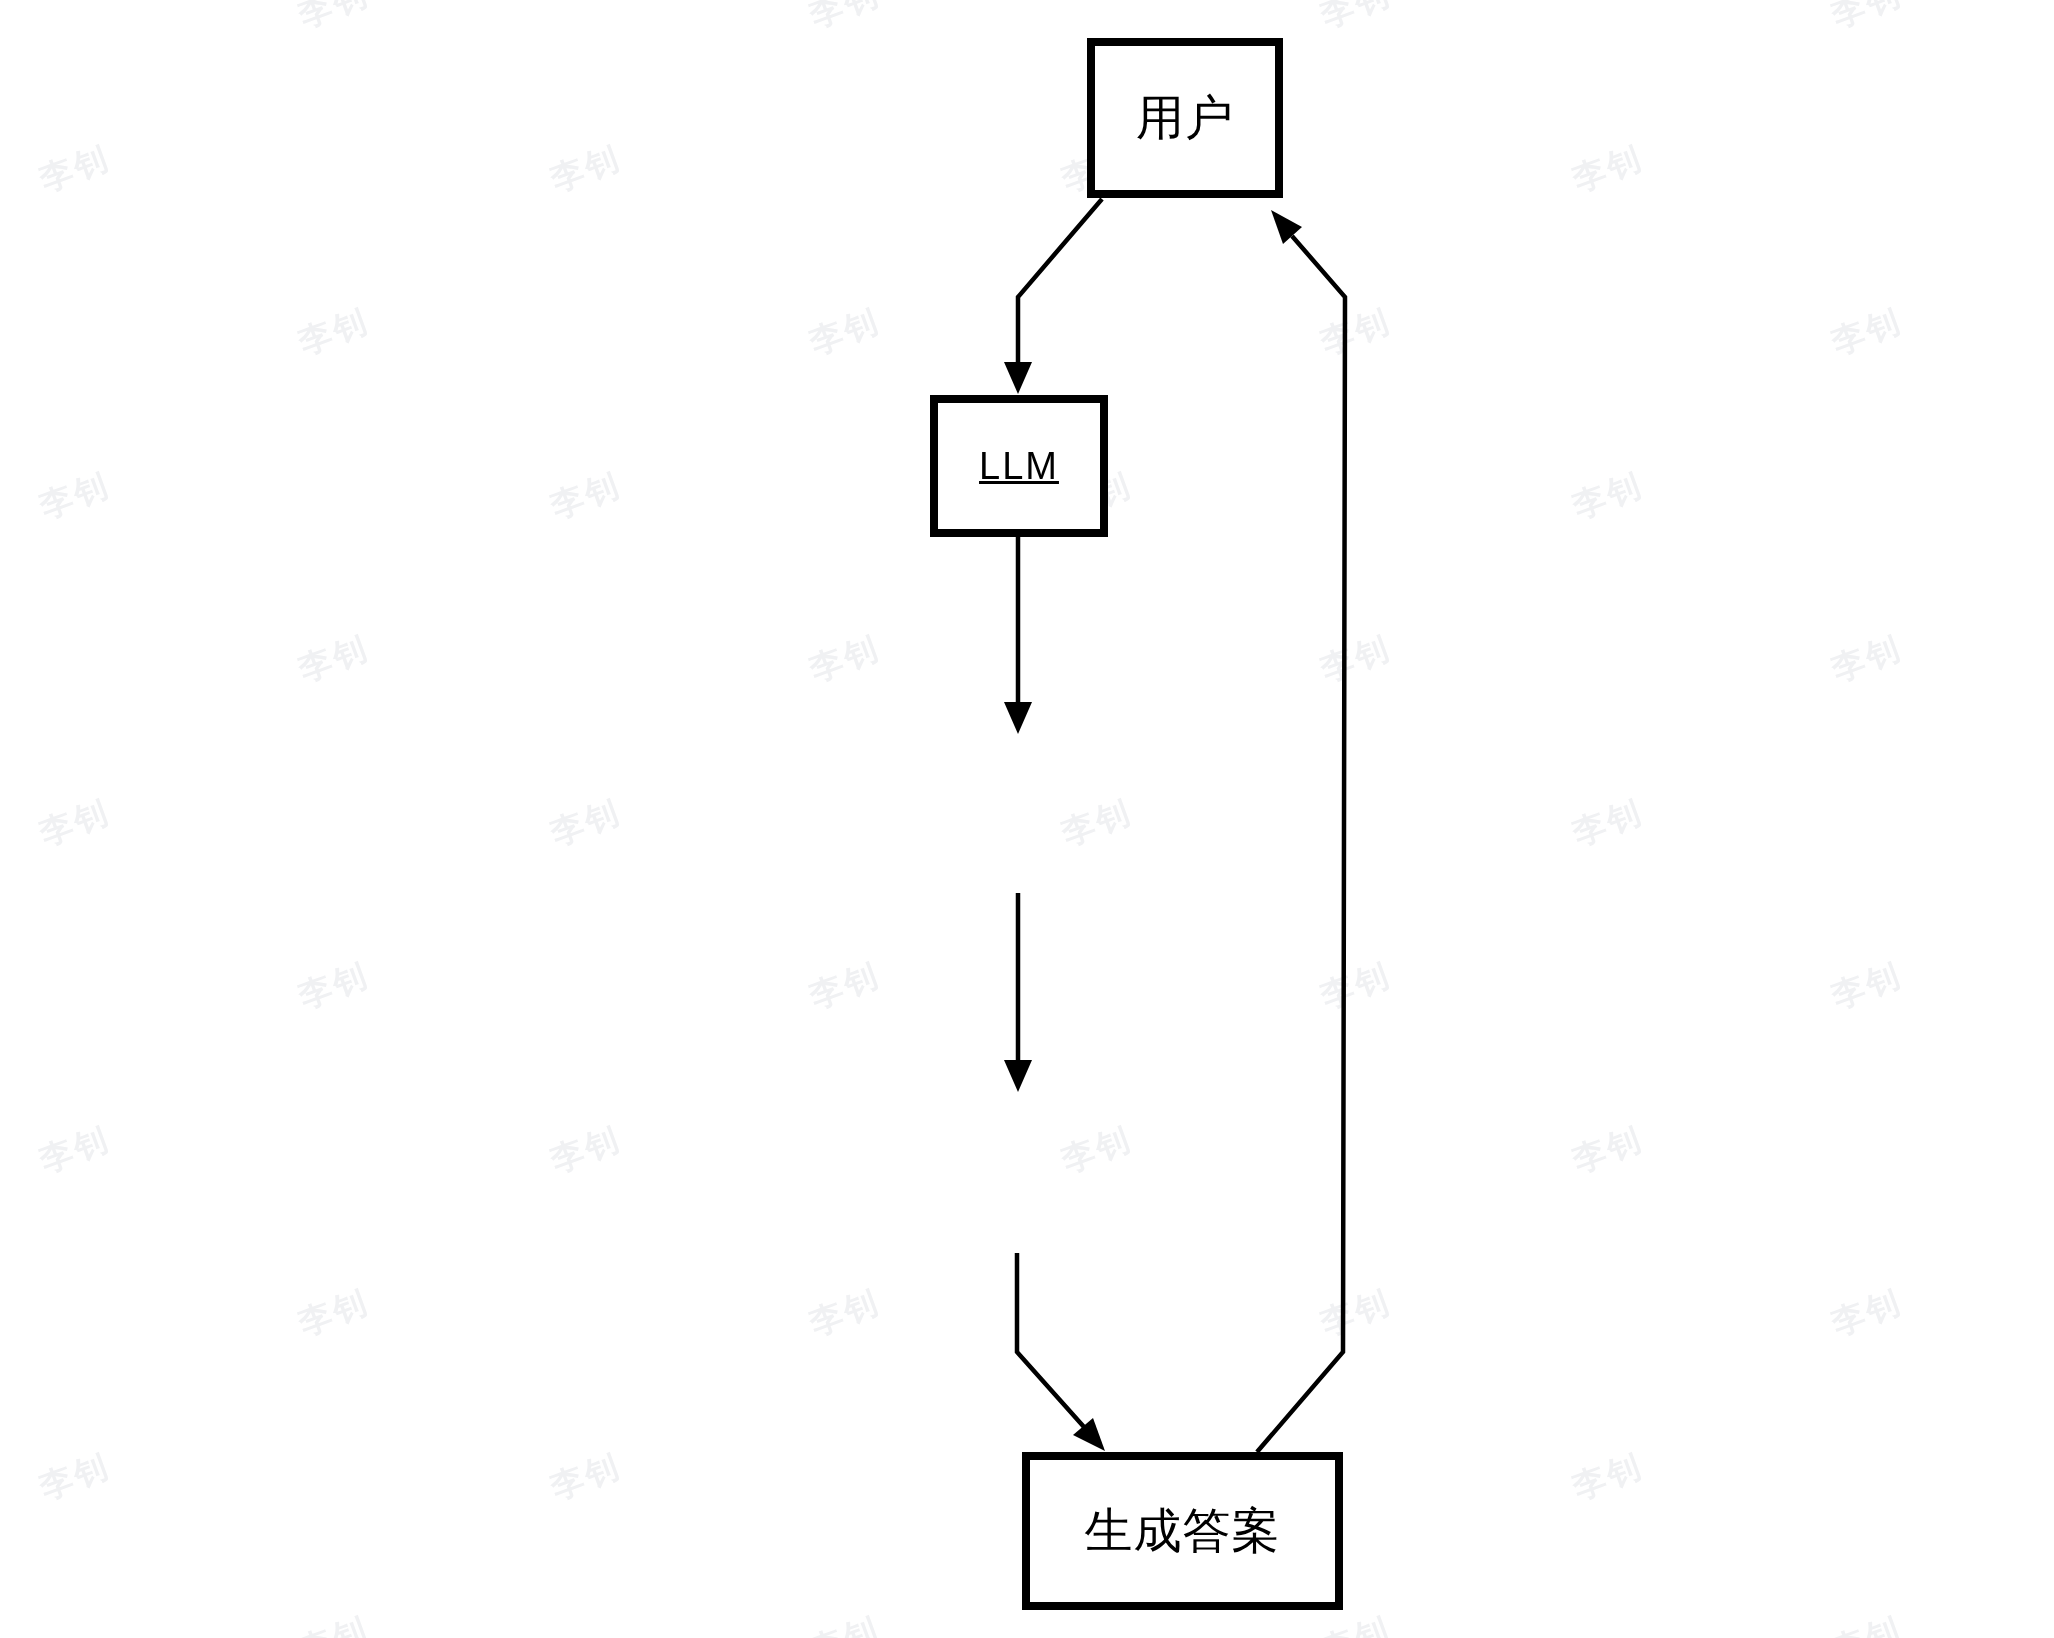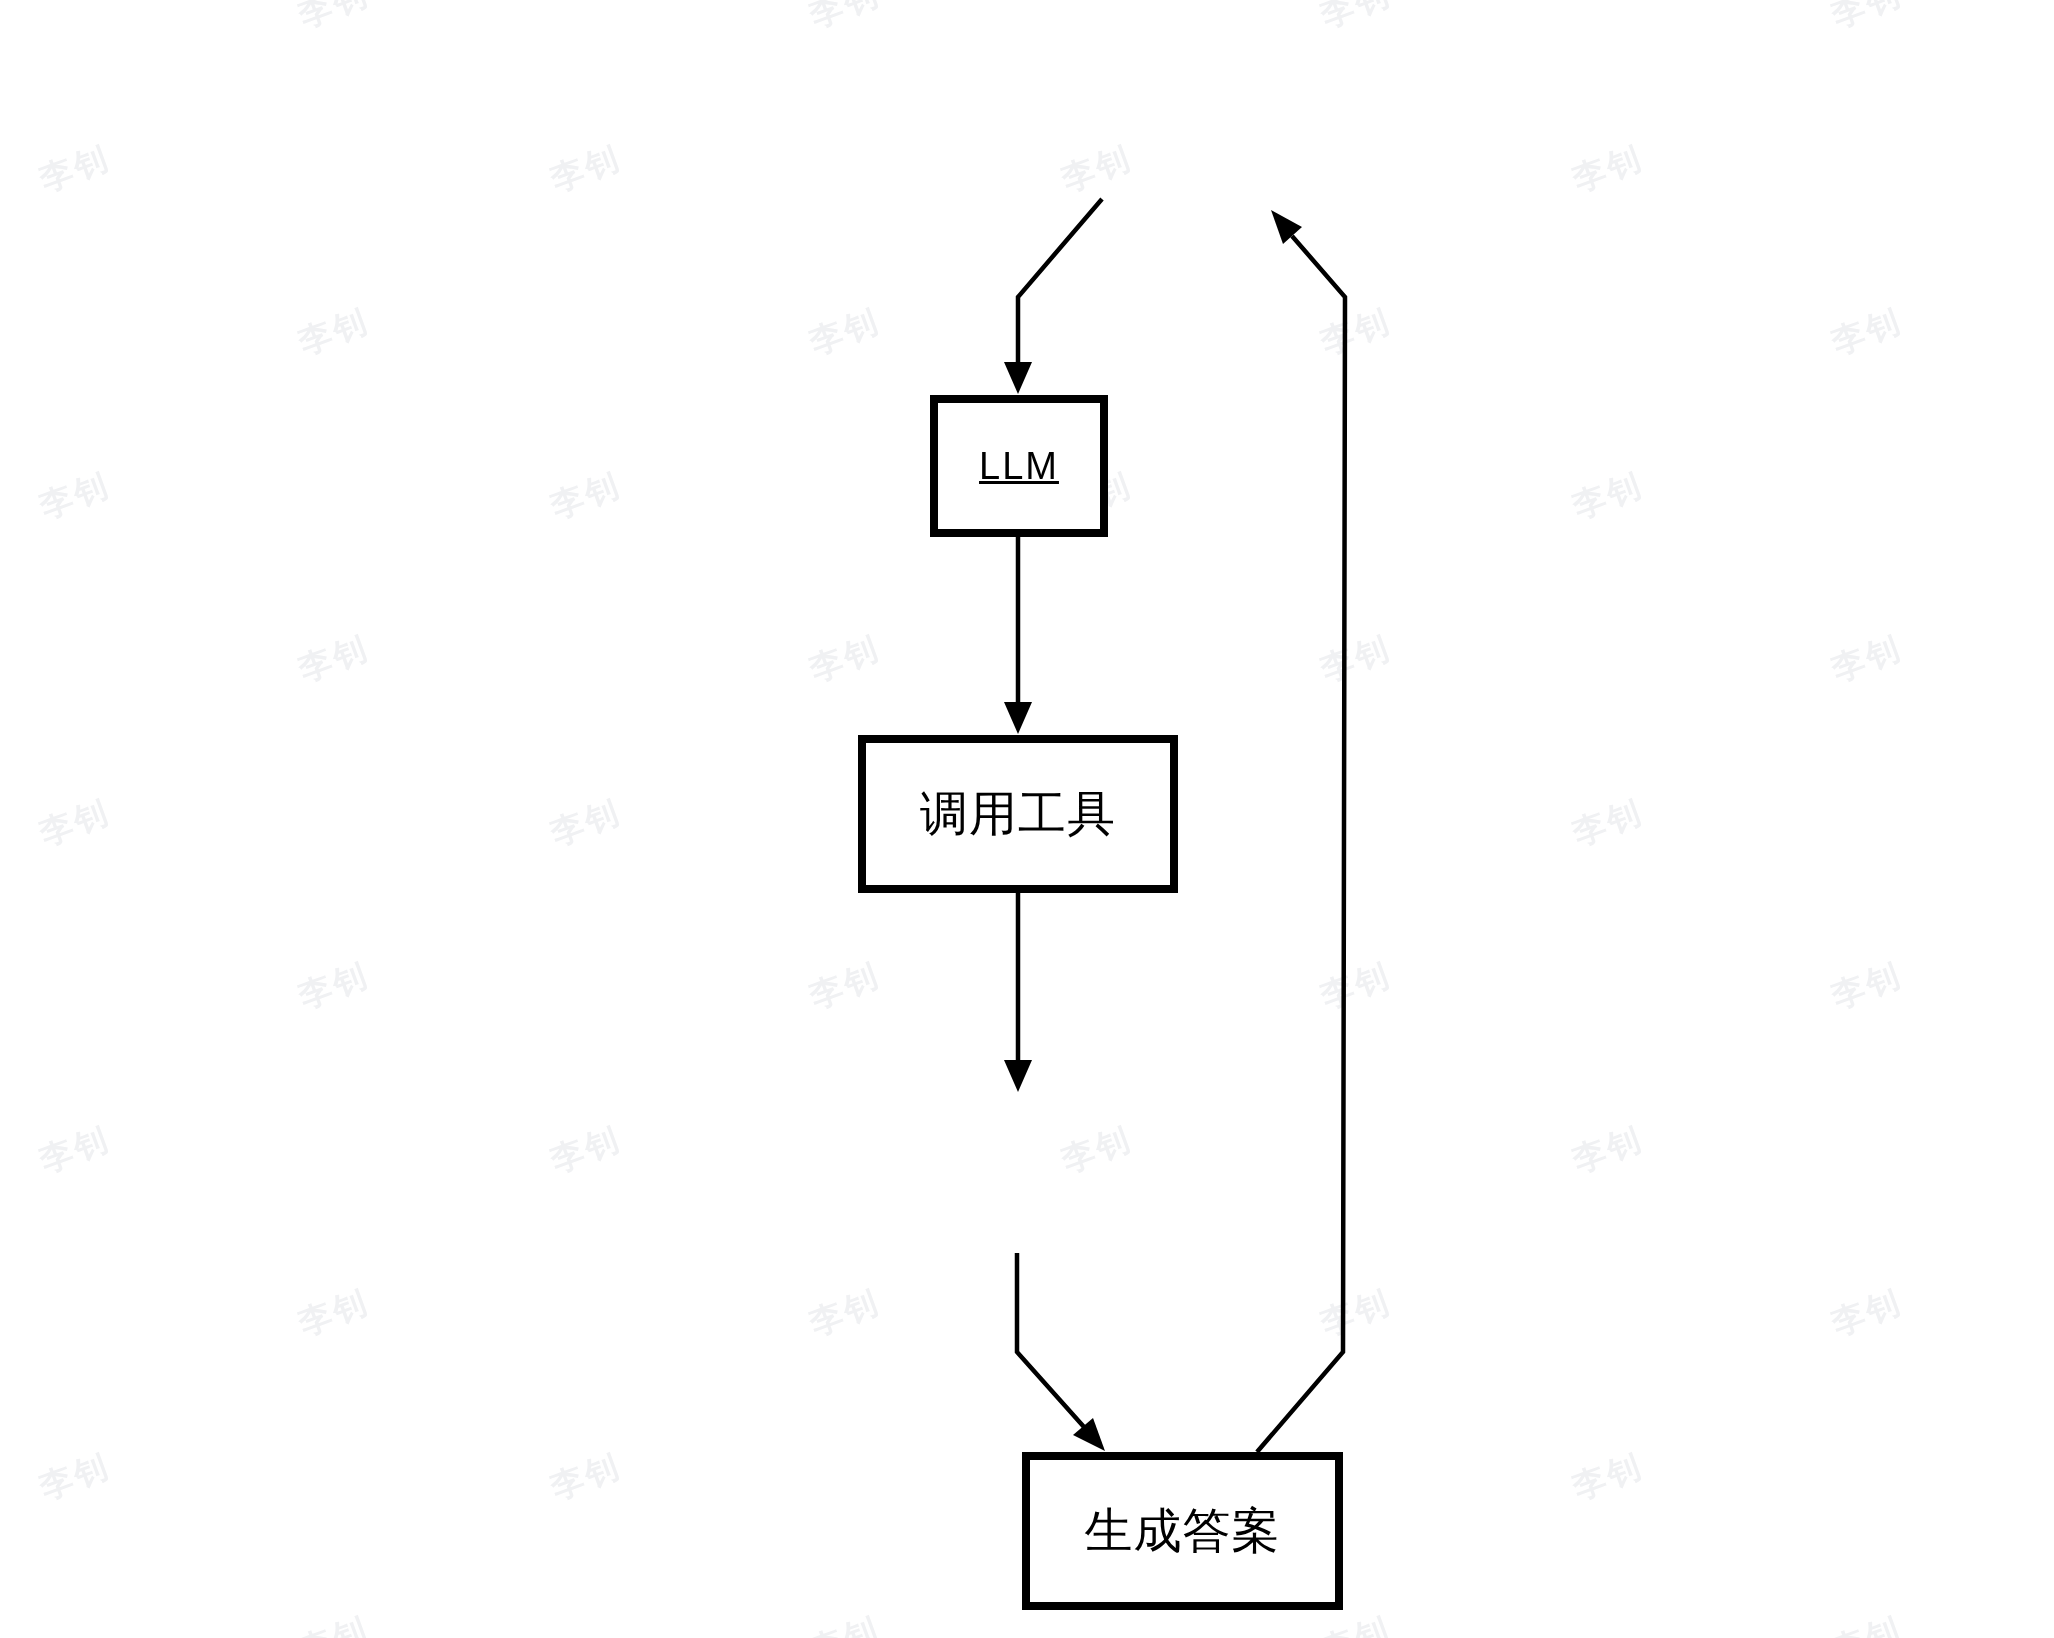--- a/index.html
+++ b/index.html
@@ -143,21 +143,21 @@
       <path d="M1017,1253 L1017,1352 L1084,1427"></path>
       <polygon points="1105,1451 1073,1435 1093,1418"></polygon>
     </g>
 
     <g>
       <path d="M1257,1452 L1343,1352 L1345,297 L1292,236"></path>
       <polygon points="1271,210 1302,227 1283,244"></polygon>
     </g>
   </svg>
 
+  <div class="node" id="node-user">用户</div>
 
   <div class="node latin" id="node-llm">LLM</div>
 
-  <div class="node" id="node-tool">调用工具</div>
 
 
   <div class="node" id="node-answer">生成答案</div>
 
 </div>
 
 </body></html>

